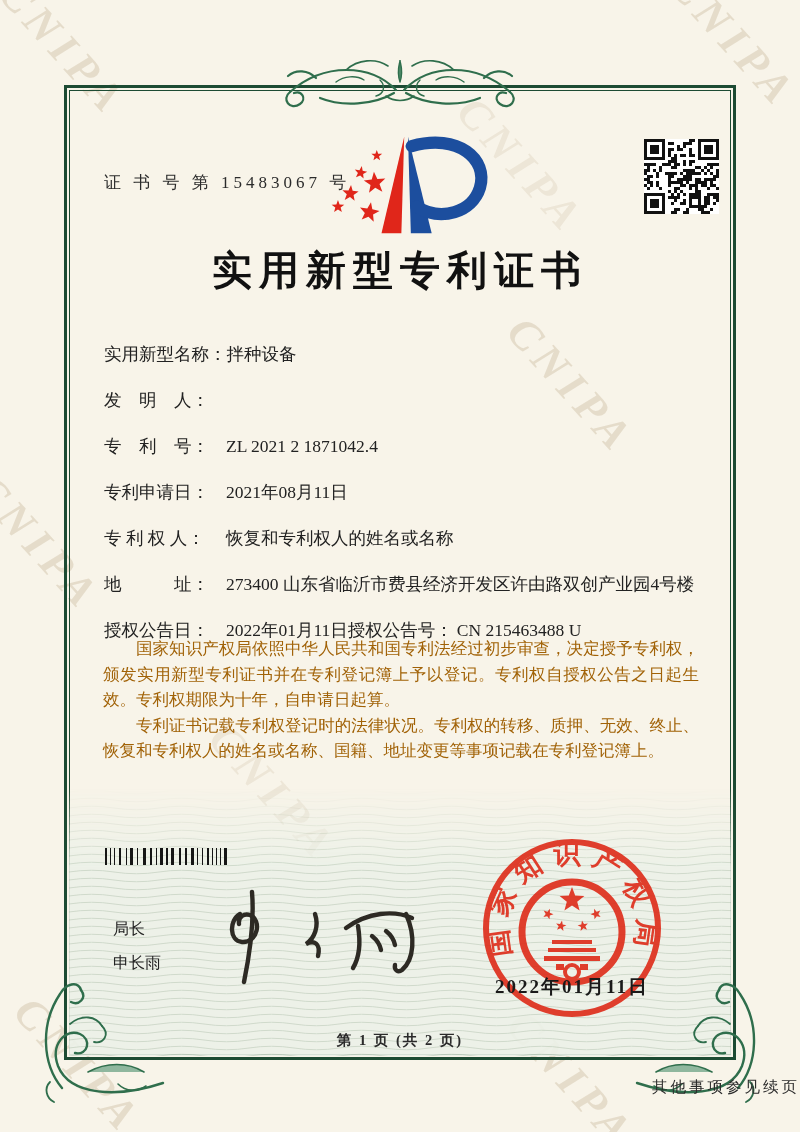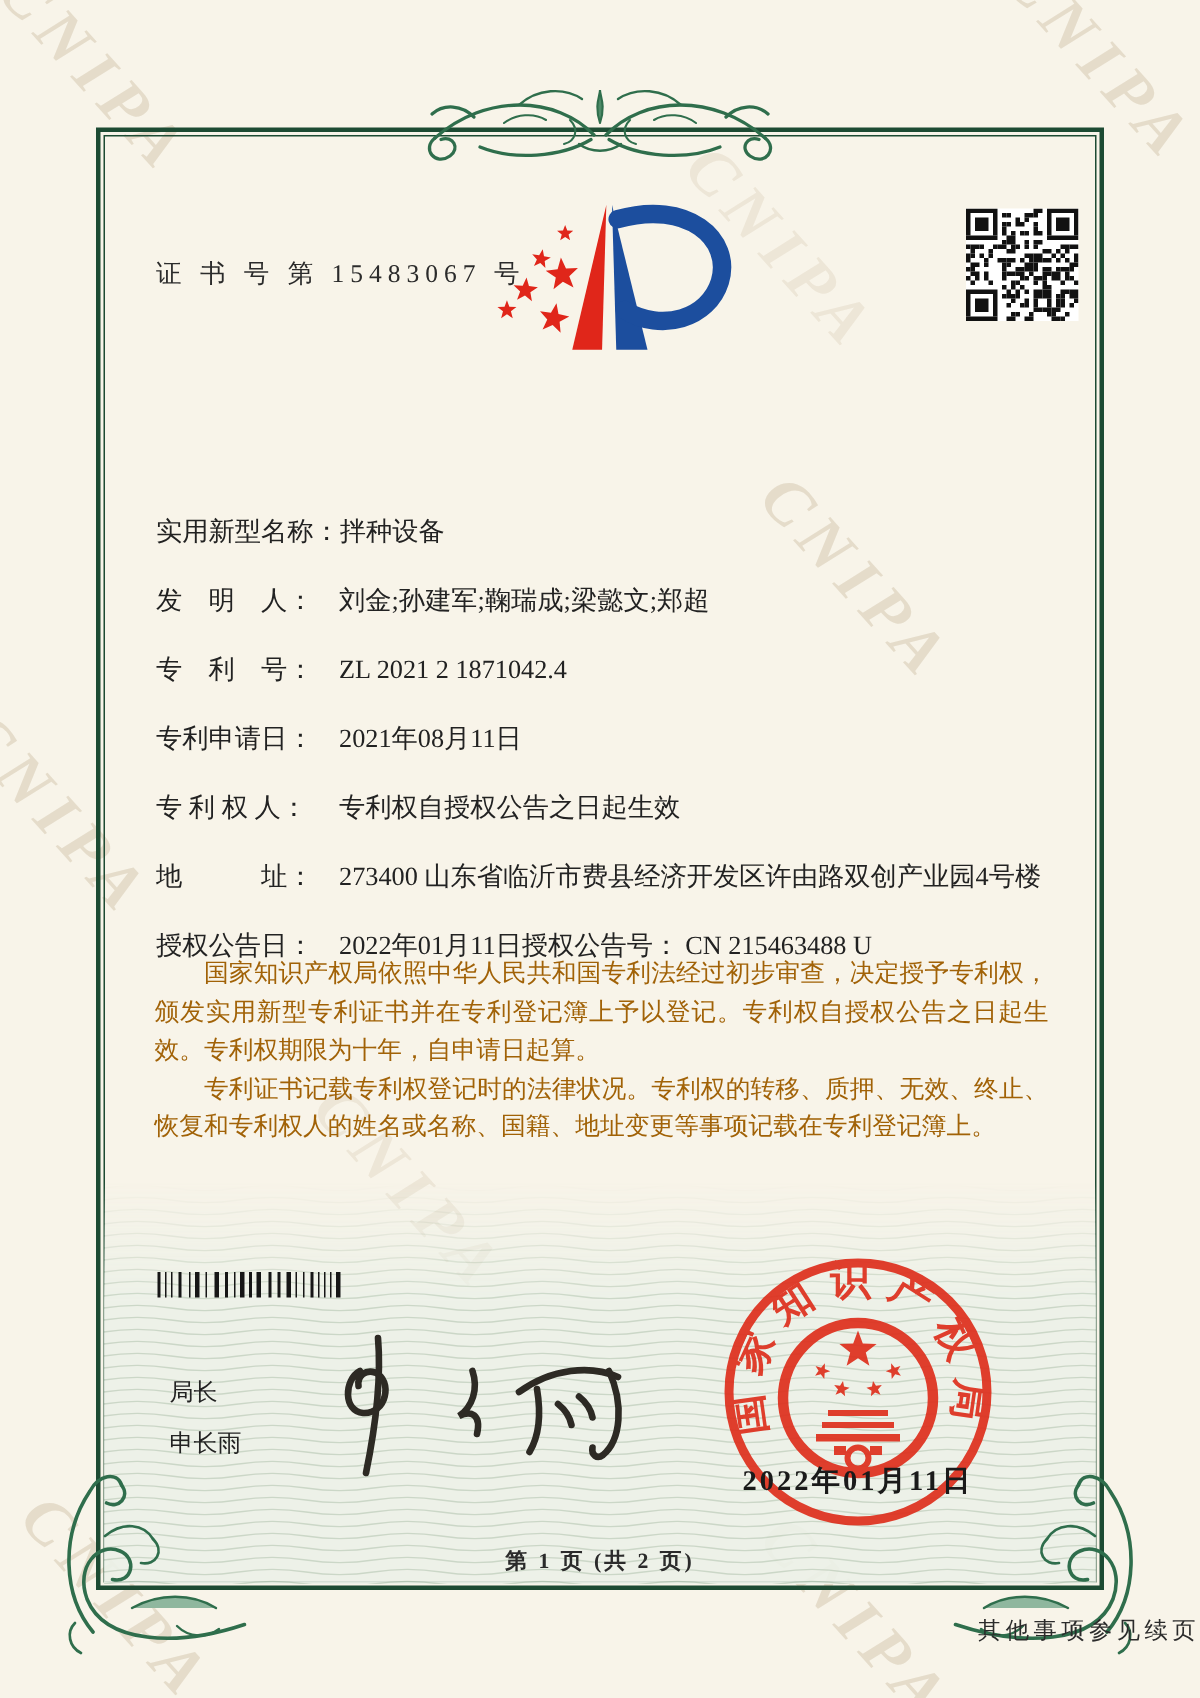--- a/index.html
+++ b/index.html
@@ -349,41 +349,41 @@
       <rect x="22" y="23" width="1" height="1" fill="#111"></rect>
       <rect x="9" y="24" width="1" height="1" fill="#111"></rect>
       <rect x="10" y="24" width="1" height="1" fill="#111"></rect>
       <rect x="13" y="24" width="1" height="1" fill="#111"></rect>
       <rect x="14" y="24" width="1" height="1" fill="#111"></rect>
       <rect x="19" y="24" width="1" height="1" fill="#111"></rect>
       <rect x="20" y="24" width="1" height="1" fill="#111"></rect>
       <rect x="21" y="24" width="1" height="1" fill="#111"></rect>
     </svg>
 
+  <div class="title">实用新型专利证书</div>
 
   <div class="fields" id="fields">
       <div class="frow">
         <span class="flabel">实用新型名称：</span>
         <span class="fvalue">拌种设备</span>
       </div>
       <div class="frow">
         <span class="flabel">发　明　人：</span>
-        <span class="fvalue">刘金;孙建军;鞠瑞成;梁懿文;郑超</span>
       </div>
       <div class="frow">
         <span class="flabel">专　利　号：</span>
         <span class="fvalue">ZL 2021 2 1871042.4</span>
       </div>
       <div class="frow">
         <span class="flabel">专利申请日：</span>
         <span class="fvalue">2021年08月11日</span>
       </div>
       <div class="frow">
         <span class="flabel">专 利 权 人：</span>
-        <span class="fvalue">专利权自授权公告之日起生效</span>
+        <span class="fvalue">恢复和专利权人的姓名或名称</span>
       </div>
       <div class="frow">
         <span class="flabel">地　　　址：</span>
         <span class="fvalue">273400 山东省临沂市费县经济开发区许由路双创产业园4号楼</span>
       </div>
       <div class="grant">
         <span class="pair1" style="display:flex">
           <span class="flabel">授权公告日：</span>
           <span>2022年01月11日</span>
         </span>

